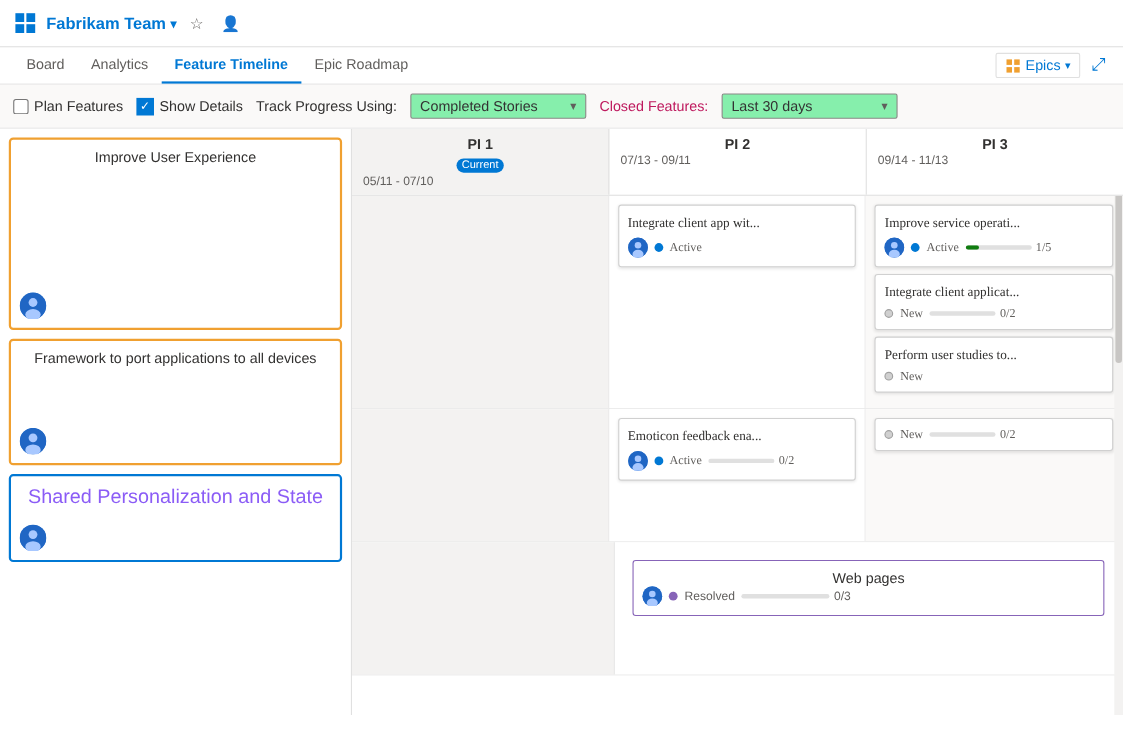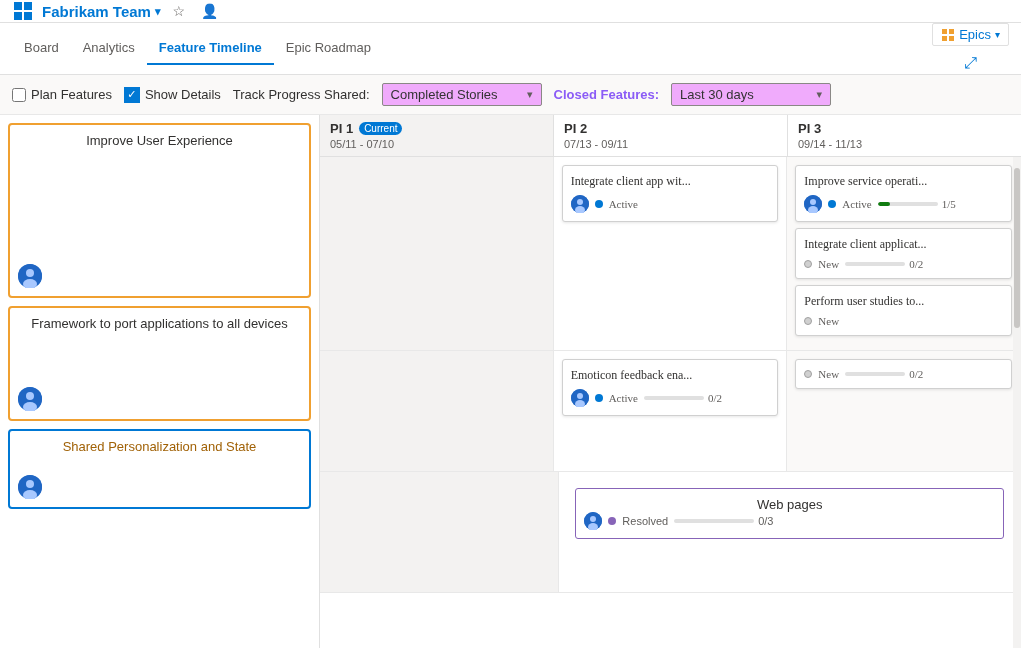--- a/index.html
+++ b/index.html
@@ -1,55 +1,55 @@
 <!DOCTYPE html>
 <html><head>
   <meta charset="utf-8">
   <style>
     * { box-sizing: border-box; margin: 0; padding: 0; }
     body { font-family: 'Segoe UI', Arial, sans-serif; font-size: 13px; background: #fff; color: #333; width: 1021px; height: 663px; overflow: hidden; }
 
     
-    .top-bar { display: flex; align-items: center; padding: 0 12px; border-bottom: 1px solid #e0e0e0; }
+    .top-bar { display: flex; align-items: center; padding: 10px 12px; border-bottom: 1px solid #e0e0e0; }
     .app-icon { width: 22px; height: 22px; margin-right: 8px; display: inline-flex; align-items: center; justify-content: center; }
     .team-name { font-size: 15px; font-weight: 600; color: #0078d4; cursor: pointer; display: flex; align-items: center; gap: 4px; }
     .top-bar-actions { display: flex; gap: 8px; margin-left: 8px; }
     .icon-btn { background: none; border: none; cursor: pointer; color: #605e5c; font-size: 14px; padding: 2px 4px; }
 
     
     .nav-tabs { display: flex; align-items: center; padding: 0 12px; border-bottom: 1px solid #e0e0e0; }
     .nav-tab { padding: 8px 12px; font-size: 13px; color: #605e5c; cursor: pointer; border-bottom: 2px solid transparent; text-decoration: none; }
     .nav-tab.active { color: #0078d4; font-weight: 600; border-bottom: 2px solid #0078d4; }
-    .nav-right { margin-left: auto; display: flex; align-items: center; gap: 6px; flex-direction: column; }
+    .nav-right { margin-left: auto; display: flex; align-items: center; gap: 6px; }
     .epics-btn { display: flex; align-items: center; gap: 4px; color: #0078d4; font-size: 13px; cursor: pointer; border: 1px solid #e0e0e0; padding: 3px 8px; border-radius: 2px; background: #fff; }
     .expand-btn { color: #0078d4; font-size: 14px; cursor: pointer; }
 
     
     .toolbar { display: flex; align-items: center; padding: 8px 12px; gap: 12px; border-bottom: 1px solid #e8e8e8; background: #faf9f8; }
     .checkbox-label { display: flex; align-items: center; gap: 5px; cursor: pointer; font-size: 13px; color: #323130; }
     .checkbox-label input[type="checkbox"] { width: 14px; height: 14px; }
     .checkbox-checked { width: 16px; height: 16px; background: #0078d4; border: none; display: inline-flex; align-items: center; justify-content: center; color: white; font-size: 11px; }
     .track-label { font-size: 13px; color: #323130; }
-    .dropdown-select { display: flex; align-items: center; border: 1px solid #8a8886; padding: 3px 8px; border-radius: 2px; background: #f0abfc; cursor: pointer; gap: 6px; font-size: 13px; min-width: 160px; justify-content: space-between; }
-    .closed-label { font-size: 13px; color: #8b5cf6; font-weight: bold; }
+    .dropdown-select { display: flex; align-items: center; border: 1px solid #8a8886; padding: 3px 8px; border-radius: 2px; background: #86efac; cursor: pointer; gap: 6px; font-size: 13px; min-width: 160px; justify-content: space-between; }
+    .closed-label { font-size: 13px; color: #be185d; }
 
     
     .timeline-wrapper { display: flex; height: calc(663px - 130px); overflow: hidden; }
 
     
     .epics-list { width: 320px; min-width: 320px; border-right: 1px solid #e0e0e0; overflow-y: auto; }
     .epic-row { border: 2px solid #f0a030; border-radius: 4px; margin: 8px; padding: 8px; display: flex; align-items: flex-start; gap: 8px; min-height: 80px; position: relative; }
     .avatar-img { width: 24px; height: 24px; border-radius: 50%; background: linear-gradient(135deg, #4a90d9, #2066c4); display: flex; align-items: center; justify-content: center; color: white; font-size: 9px; }
 
     
     .timeline-main { flex: 1; overflow-x: hidden; overflow-y: auto; position: relative; }
     .timeline-header { display: flex; border-bottom: 1px solid #e0e0e0; position: sticky; top: 0; background: #fff; z-index: 10; }
     .pi-col { flex: 1; border-right: 1px solid #e0e0e0; padding: 6px 10px; min-width: 200px; }
     .pi-col:last-child { border-right: none; }
-    .pi-label { display: flex; align-items: center; gap: 6px; font-size: 13px; font-weight: 600; color: #323130; }
+    .pi-label { display: flex; align-items: center; gap: 6px; font-size: 13px; font-weight: 600; color: #323130; flex-direction: column; }
     .current-badge { background: #0078d4; color: white; font-size: 10px; padding: 1px 5px; border-radius: 8px; font-weight: 400; }
     .pi-dates { font-size: 11px; color: #605e5c; margin-top: 2px; }
 
     
     .timeline-body { }
     .timeline-row { display: flex; border-bottom: 1px solid #e8e8e8; }
     .pi-cell { flex: 1; border-right: 1px solid #e8e8e8; min-height: 120px; padding: 8px; position: relative; background: #faf9f8; font-family: Liberation Serif, serif; }
     .pi-cell:first-child { background: #f3f2f1; }
     .pi-cell.active-pi { background: #fff; }
 
@@ -125,21 +125,21 @@
 
 <div class="toolbar">
   <label class="checkbox-label">
     <input type="checkbox" style="">
     <span>Plan Features</span>
   </label>
   <label class="checkbox-label">
     <div class="checkbox-checked">✓</div>
     <span>Show Details</span>
   </label>
-  <span class="track-label">Track Progress Shared:</span>
+  <span class="track-label">Track Progress Using:</span>
   <div class="dropdown-select">
     <span>Completed Stories</span>
     <span style="font-size:11px; color:#605e5c;">▾</span>
   </div>
   <span class="closed-label">Closed Features:</span>
   <div class="dropdown-select">
     <span>Last 30 days</span>
     <span style="font-size:11px; color:#605e5c;">▾</span>
   </div>
 </div>
@@ -176,21 +176,21 @@
 
     <div class="epic-row" style="border-color:#0078d4; min-height: 80px;">
       <div class="avatar-img" style="position:absolute; bottom:8px; left:8px;">
         <svg width="24" height="24" viewBox="0 0 24 24">
           <circle cx="12" cy="12" r="12" fill="#2066c4"></circle>
           <circle cx="12" cy="9" r="4" fill="#a8c8ff"></circle>
           <ellipse cx="12" cy="20" rx="7" ry="5" fill="#a8c8ff"></ellipse>
         </svg>
       </div>
       <div class="epic-label-wrap">
-        <span style="font-size:13px; color:#a16207; text-align:center;">Shared Personalization and State</span>
+        <span style="font-size:18px; color:#8b5cf6; text-align:center;">Shared Personalization and State</span>
       </div>
     </div>
   </div>
 
   <div class="timeline-main" style="position:relative;">
 
     <div class="timeline-header">
       <div class="pi-col" style="background:#f3f2f1;">
         <div class="pi-label">
           <span>PI 1</span>

